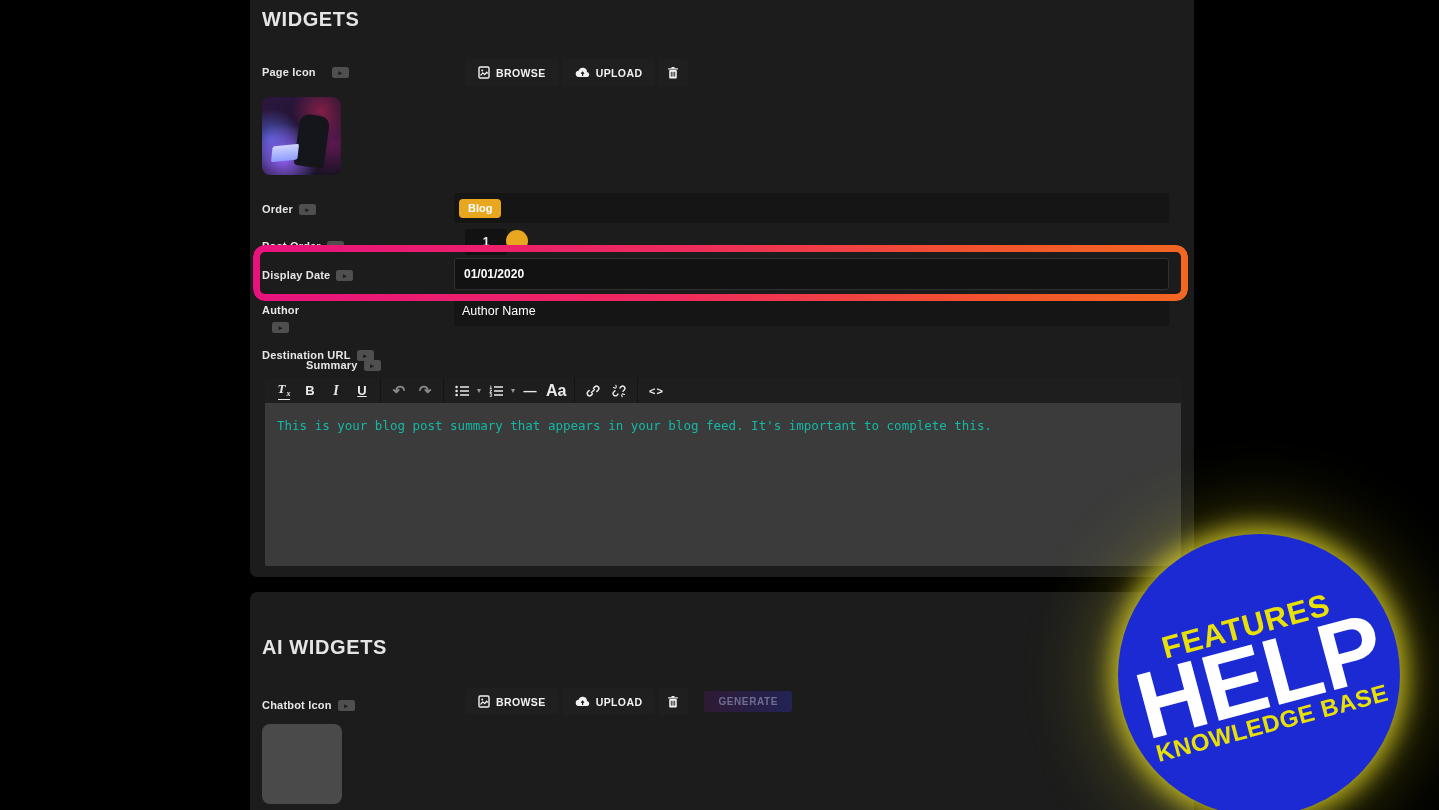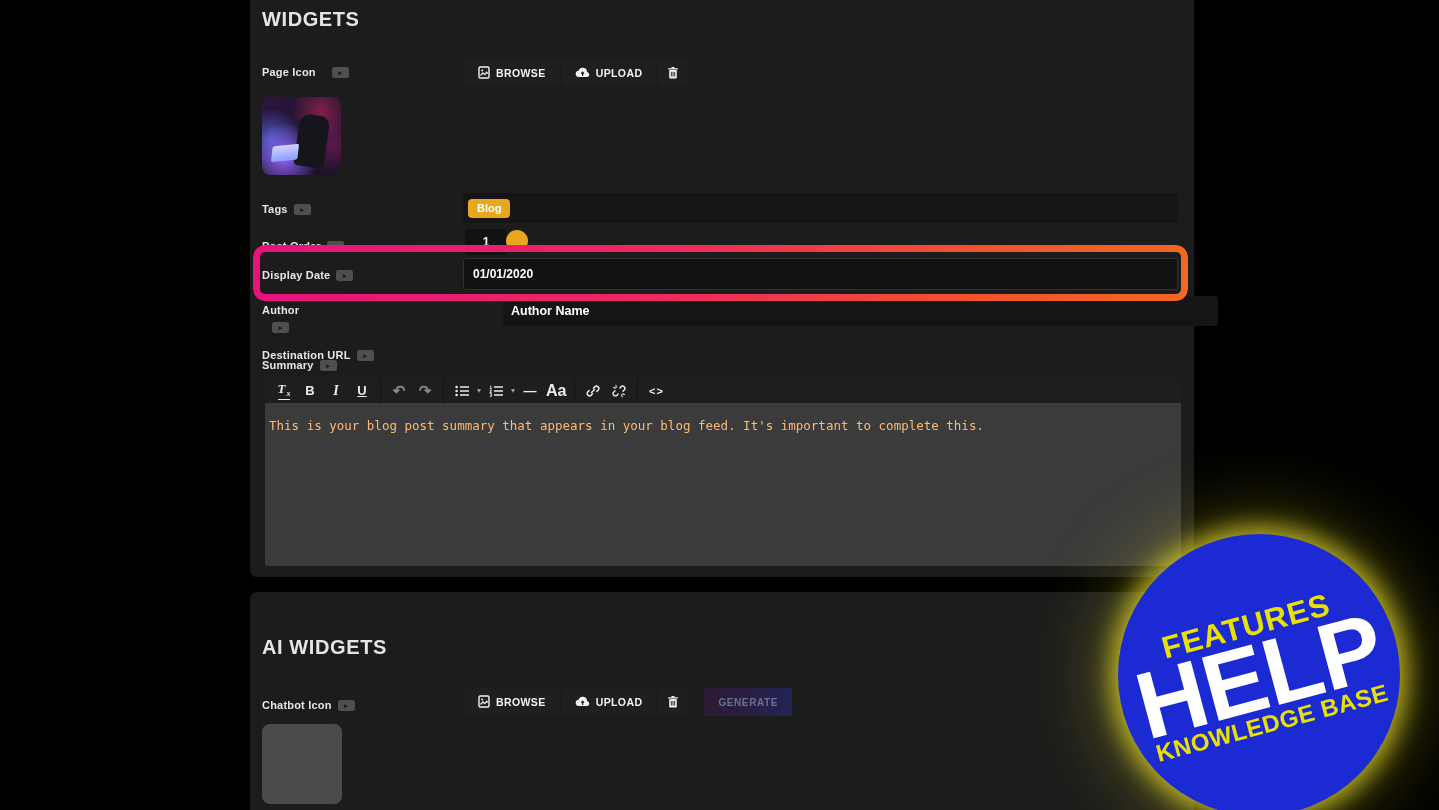--- a/index.html
+++ b/index.html
@@ -15,34 +15,34 @@
 
   .section-title { position:absolute; left:12px; color:#e5e5e5; font-size:20px; font-weight:600; letter-spacing:.6px; }
 
   .field-label { position:absolute; left:12px; display:inline-flex; align-items:center; gap:6px;
                  color:#e6e6e6; font-size:11px; font-weight:700; letter-spacing:.2px; white-space:nowrap; }
   .video-chip { display:inline-flex; align-items:center; justify-content:center;
                 width:17px; height:11px; background:#4f4f4f; border-radius:2.5px;
                 color:#1c1c1c; font-size:7px; line-height:1; }
 
   
-  .btn-row { position:absolute; display:flex; gap:3px; align-items:flex-start; }
+  .btn-row { position:absolute; display:flex; gap:3px; align-items:center; }
   .ui-btn { display:inline-flex; align-items:center; gap:6px; background:#1f1f1f;
             border:none; color:#f2f2f2; font-family:"Liberation Sans",sans-serif;
             font-size:10.5px; font-weight:700; letter-spacing:.4px;
             padding:0 13px; height:27px; border-radius:3px; cursor:pointer; }
   .ui-btn.square { padding:0 10px; }
   .ui-btn svg { display:block; }
   .btn-generate { margin-left:13px; background:linear-gradient(90deg,#2e1a33,#232355);
                   color:#6e6e92; font-size:10px; font-weight:700; letter-spacing:.6px;
-                  border:none; height:28px; padding:0 14px; border-radius:3px; cursor:pointer;
+                  border:none; height:21px; padding:0 14px; border-radius:3px; cursor:pointer;
                   font-family:"Liberation Sans",sans-serif; }
 
   
-  .input-row { position:absolute; left:213px; width:715px; background:#151515; border:none;
+  .input-row { position:absolute; left:204px; width:715px; background:#151515; border:none;
                border-radius:3px; color:#fff; font-family:"Liberation Sans",sans-serif; }
   input.input-row { outline:none; }
   .thumb { position:absolute; left:12px; width:79px; height:78px; border-radius:8px; overflow:hidden;
            background:
              radial-gradient(circle at 28% 78%, rgba(150,100,255,.95), rgba(150,100,255,0) 42%),
              radial-gradient(circle at 12% 55%, rgba(90,120,255,.7), rgba(90,120,255,0) 38%),
              radial-gradient(circle at 75% 18%, rgba(210,40,90,.55), rgba(210,40,90,0) 34%),
              radial-gradient(circle at 90% 60%, rgba(160,30,120,.5), rgba(160,30,120,0) 40%),
              linear-gradient(135deg,#2d1640,#131220); }
   .thumb .silhouette { position:absolute; right:14px; top:18px; width:30px; height:52px;
@@ -70,23 +70,23 @@
       font-size:13px; font-weight:700; cursor:pointer; padding:0 3px; }
   .tb-btn.dim { color:#8a8a8a; }
   .tb-btn .sub { font-size:8px; vertical-align:sub; margin-left:1px; }
   .tb-btn.u-line span { text-decoration:underline; }
   .tb-btn.i-style { font-style:italic; font-family:"Liberation Serif",serif; font-size:14px; }
   .tb-btn.clear-fmt { border-bottom:0; }
   .tb-btn.clear-fmt .t-wrap { border-bottom:1.5px solid #eaeaea; padding-bottom:1px; font-style:italic; font-family:"Liberation Serif",serif;}
   .tb-caret { color:#9a9a9a; font-size:8px; padding:0 2px; background:none; border:none; cursor:pointer; }
   .tb-sep { width:1px; height:25px; background:#131313; margin:0 5px; }
   .editor-area { position:absolute; left:15px; top:403px; width:916px; height:163px;
-      background:#3b3b3b; border-radius:0 0 2px 2px; color:#fdba74;
+      background:#3b3b3b; border-radius:0 0 2px 2px; color:#14b8a6;
       font-family:"DejaVu Sans Mono", monospace; font-size:12.5px; line-height:1.5;
-      padding:14px 4px; }
+      padding:14px 12px; }
 
   .placeholder-input::placeholder { color:#8a8a8a; font-weight:400; }
   .gray-square { position:absolute; left:12px; width:80px; height:80px; background:#4a4a4a; border-radius:8px; }
 
   
   .help-badge { position:absolute; left:1118px; top:534px; width:282px; height:282px; border-radius:50%;
       background:#1b2ad3; z-index:10;
       box-shadow:0 0 24px 7px rgba(222,212,40,.8), 0 0 70px 24px rgba(210,200,30,.28);
       display:flex; align-items:center; justify-content:center; }
   .badge-rotate { transform:rotate(-15deg); display:flex; flex-direction:column; align-items:center; margin-top:-4px; }
@@ -131,21 +131,21 @@
               <path d="M3.3 4.8v4.8M5 4.8v4.8M6.7 4.8v4.8" stroke="#1f1f1f" stroke-width=".9"></path>
             </svg>
         </button>
       </div>
       <div class="thumb" style="top:111px;">
         <div class="silhouette"></div>
         <div class="laptop"></div>
       </div>
 
       <div class="field-label" style="top:217px;">
-        <span>Tags</span>
+        <span>Order</span>
         <span class="video-chip">▸</span>
       </div>
       <div class="input-row" style="top:207px; height:30px; display:flex; align-items:center; padding:0 5px;">
         <span class="tag-chip">Blog</span>
       </div>
 
       <div class="field-label" style="top:254px;">
         <span>Post Order</span>
         <span class="video-chip">▸</span>
       </div>
@@ -155,28 +155,28 @@
       <div class="field-label" style="top:283px;">
         <span>Display Date</span>
         <span class="video-chip">▸</span>
       </div>
       <input class="input-row" style="top: 272px; height: 32px; background: rgb(18, 18, 18); border: 1px solid rgb(48, 48, 48); font-size: 12px; font-weight: 700; padding: 0px 9px; color: rgb(255, 255, 255);" value="01/01/2020">
 
       <div class="field-label" style="top:318px;flex-direction:column;">
         <span>Author</span>
         <span class="video-chip">▸</span>
       </div>
-      <input class="input-row" style="top: 310px; height: 30px; font-size: 12.5px; font-weight: 700; padding: 0px 8px; color: rgb(255, 255, 255); margin-left: 40px;" value="Author Name">
+      <input class="input-row" style="top: 310px; height: 30px; font-size: 12.5px; font-weight: 400; padding: 0px 8px; color: rgb(255, 255, 255);" value="Author Name">
 
       <div class="field-label" style="top:363px;">
         <span>Destination URL</span>
         <span class="video-chip">▸</span>
       </div>
 
-      <div class="field-label" style="top:373px;">
+      <div class="field-label" style="top:373px;margin-left:44px;">
         <span>Summary</span>
         <span class="video-chip">▸</span>
       </div>
 
       <div class="editor-toolbar" style="top:392px;">
         <button class="tb-btn clear-fmt">
             <span class="t-wrap"><span>T</span><span class="sub">x</span></span>
           </button>
         <button class="tb-btn">B</button>
         <button class="tb-btn i-style">I</button>

